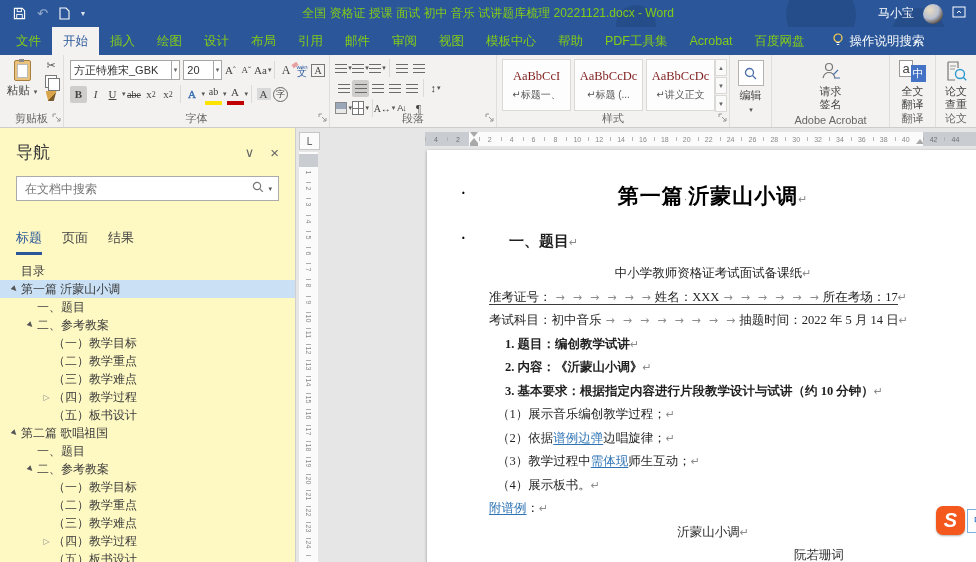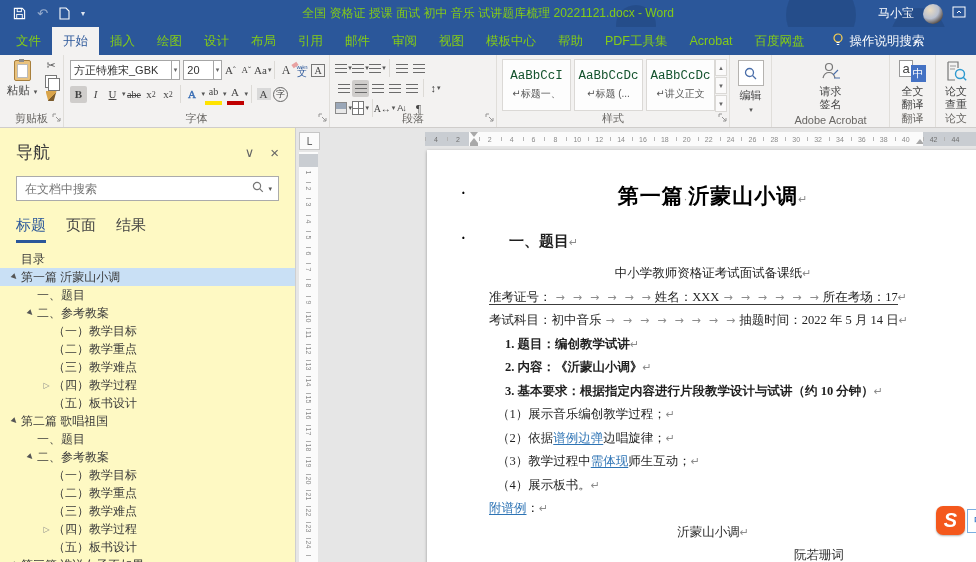--- a/index.html
+++ b/index.html
@@ -80,21 +80,21 @@
   .bucket{width:12px;height:10px;background:linear-gradient(180deg,#9aa7b8 0 55%,#e8e8e8 55%);border:1px solid #8a8a8a}
   .grid-ic{width:12px;height:12px;border:1px solid #777;background:
      linear-gradient(#777,#777) center/100% 1px no-repeat,
      linear-gradient(#777,#777) center/1px 100% no-repeat,#fff}
   .sort-ic{font-size:9px;color:#444;letter-spacing:-1px}
   
   .g-sty{width:233px;padding:4px 14px 0 5px}
   .cards{display:flex;gap:3px}
   .card{width:67px;height:50px;background:#fdfdfd;border:1px solid #dbd9d6;display:flex;flex-direction:column;
         align-items:center;justify-content:center;gap:4px}
-  .card .samp{font-family:Liberation Mono, monospace;font-size:12.5px;color:#14532d;white-space:nowrap}
+  .card .samp{font-family:Liberation Serif, serif;font-size:12.5px;color:#7f1d1d;white-space:nowrap}
   .card .snm{font-size:10px;color:#555;white-space:nowrap}
   .sty-arrows{position:absolute;right:2px;top:4px;width:12px;display:flex;flex-direction:column;gap:1px}
   .sty-arrows div{height:15px;border:1px solid #dbd9d6;background:#fbfafa;font-size:6px;color:#666;
                   display:flex;align-items:center;justify-content:center}
   
   .g-edit{width:42px;display:flex;flex-direction:column;align-items:center;padding-top:5px}
   .edit-box{width:24px;height:24px;border:1px solid #b5b3b0;background:#fff;display:flex;align-items:center;justify-content:center}
   .g-lbl{font-size:11px;color:#444;text-align:center;margin-top:3px;white-space:pre-line;line-height:13px}
   .g-acr{width:118px;display:flex;justify-content:space-around;padding-top:5px}
   .bigbtn{display:flex;flex-direction:column;align-items:center}
@@ -106,21 +106,21 @@
   
   .main{position:absolute;top:128px;left:0;right:0;bottom:0;display:flex}
   .nav{width:296px;background:#fef9c3;border-right:1px solid #cfcfcf;position:relative;flex:none;box-sizing:border-box}
   .nav-h{display:flex;align-items:center;margin:13px 16px 0 16px}
   .nav-title{font-size:17px;color:#3b3b3b}
   .nav-hbtns{margin-left:auto;display:flex;gap:16px;color:#666;align-items:center}
   .nav-hbtns span{font-size:13px}
   .nav-search{margin:12px 16px 0;height:23px;border:1px solid #ababab;display:flex;align-items:center;padding:0 6px;background:#fff}
   .nav-search input{border:none;outline:none;flex:1;font-size:12px;color:#555;font-family:inherit}
   .nav-search input::placeholder{color:#767676}
-  .nav-tabs{display:flex;gap:20px;margin:15px 16px 0;font-size:15px;color:#444}
+  .nav-tabs{display:flex;gap:20px;margin:28px 16px 0;font-size:13px;color:#444}
   .ntab{padding-bottom:5px;cursor:default}
   .ntab.active{color:#2b579a;border-bottom:3px solid #2b579a}
   .tree{margin-top:7px;font-size:12px;color:#3b3b3b}
   .titem{height:18px;display:flex;align-items:center;white-space:nowrap;cursor:default}
   .titem.selct{background:#c9e0f5}
   .ar{width:13px;flex:none;text-align:center;color:#555}
   .ar.e{font-size:7px;transform:rotate(45deg)}
   .ar.c{font-size:8px;color:#8a8a8a}
   
   .docarea{flex:1;position:relative;background:#e6e6e6;overflow:hidden}

